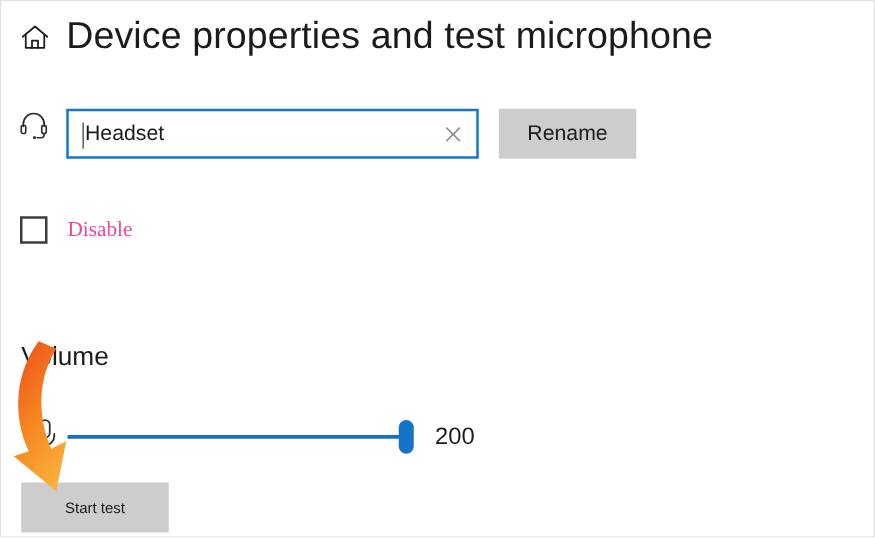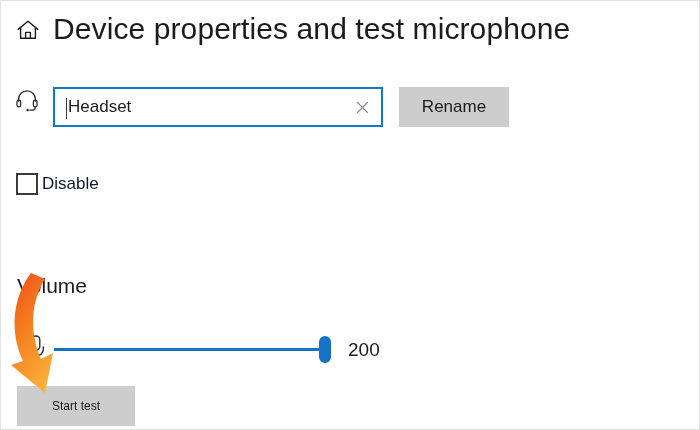--- a/index.html
+++ b/index.html
@@ -133,25 +133,26 @@
   .checkbox {
     width: 22px;
     height: 22px;
     box-sizing: border-box;
     border: 2px solid #3c3c3c;
     background: #ffffff;
     cursor: pointer;
     flex: 0 0 auto;
   }
   .disable-label {
-    margin-left: 4px;
+    margin-left: 16px;
     font-size: 17px;
-    color: #0f172a;
+    color: #ec4899;
     line-height: 20px;
     white-space: nowrap;
+    font-family: Liberation Serif, serif;
   }
 
   
   .volume-title {
     position: absolute;
     left: 16px;
     top: 272px;
     font-size: 21px;
     color: #1b1b1b;
     line-height: 26px;

